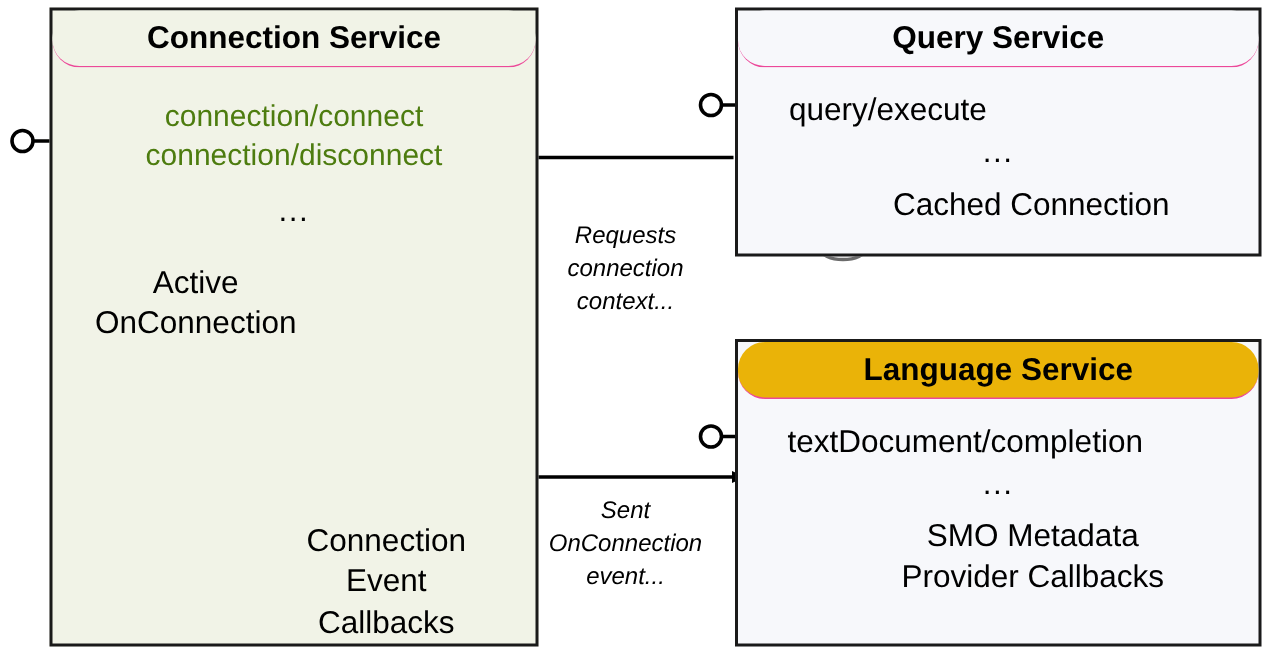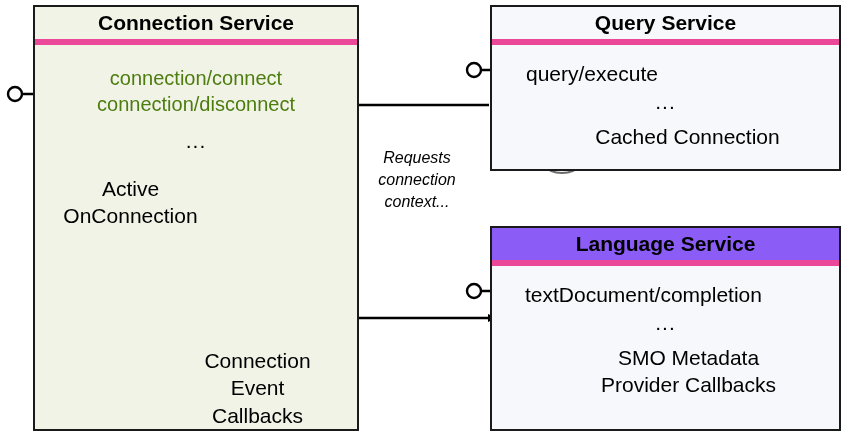--- a/index.html
+++ b/index.html
@@ -24,28 +24,29 @@
   
   .svc-box {
     position: absolute;
     box-sizing: border-box;
     border: 2px solid #1a1a1a;
     display: flex;
     flex-direction: column;
   }
   .svc-header {
     box-sizing: border-box;
-    border-bottom: 6px solid #ec4899;
+    border-bottom: 1px solid #ec4899;
     text-align: center;
     font-weight: bold;
     color: #000000;
     display: flex;
     align-items: center;
     justify-content: center;
     flex: none;
+    border-radius: 18px;
   }
   .svc-body {
     position: relative;
     flex: 1 1 auto;
     box-sizing: border-box;
   }
 
   
   #connection-service {
     left: 33px;
@@ -152,21 +153,21 @@
   #language-service {
     left: 490px;
     top: 226px;
     width: 351px;
     height: 205px;
     background: #f7f8fb;
   }
   #language-service .svc-header {
     height: 38px;
     font-size: 21px;
-    background: #8b5cf6;
+    background: #eab308;
   }
   .ls-endpoint {
     position: absolute;
     left: 33px;
     top: 17px;
     font-size: 21px;
     color: #000;
   }
   .ls-ellipsis {
     position: absolute;
@@ -348,14 +349,19 @@
       </div>
     </div>
   </div>
 
   <div class="edge-label" id="edge-label-requests">
     <div>Requests</div>
     <div>connection</div>
     <div>context...</div>
   </div>
 
+  <div class="edge-label" id="edge-label-sent">
+    <div>Sent</div>
+    <div>OnConnection</div>
+    <div>event...</div>
+  </div>
 
 </div>
 
 </body></html>

